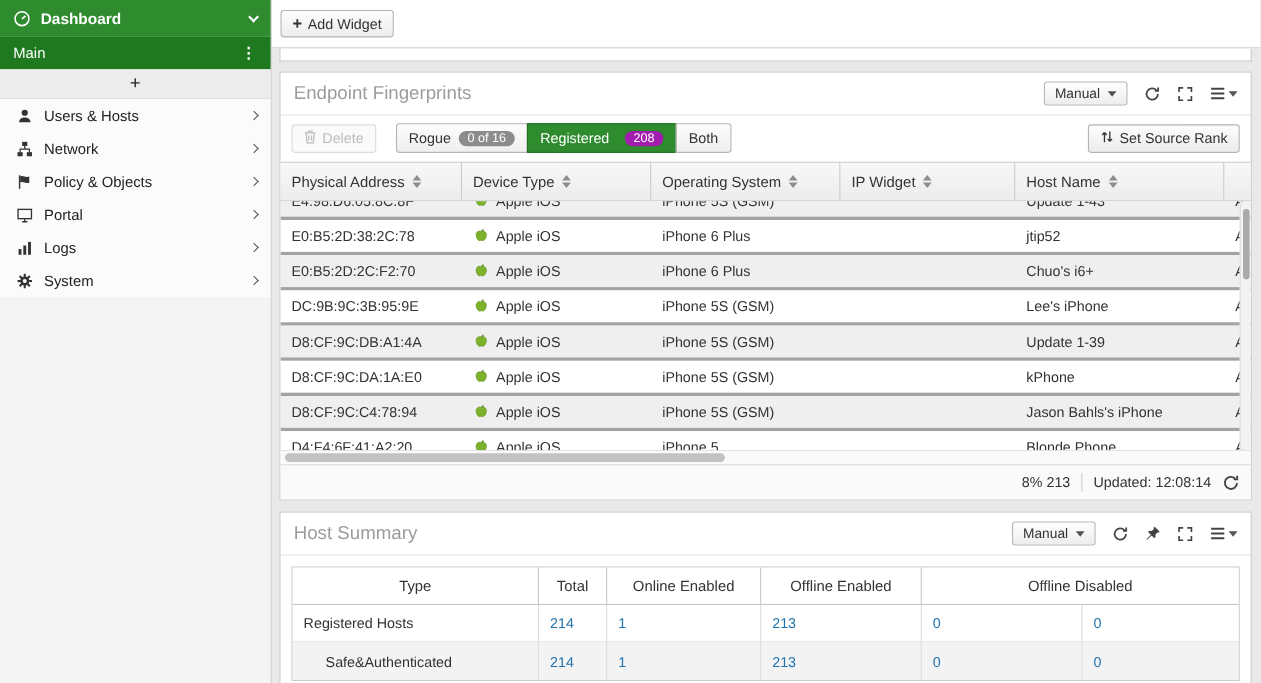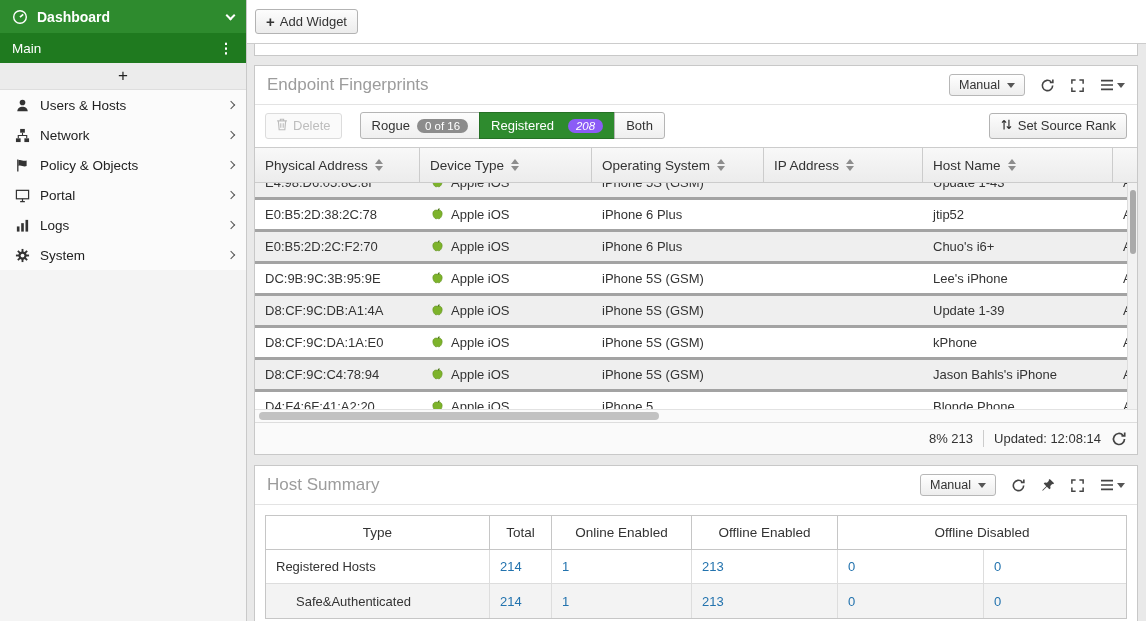--- a/index.html
+++ b/index.html
@@ -41,21 +41,21 @@
 
   
   .toolbar { display:flex; align-items:center; padding:7px 10px 8px 10px; }
   .btn.disabled { border-color:#dcdcdc; background:#fafafa; color:#bdbdbd; cursor:default; }
   .tabgroup { display:flex; margin-left:18px; }
   .tab { display:inline-flex; align-items:center; gap:7px; border:1px solid #b5b5b5; background:linear-gradient(#fdfdfd,#efefef); padding:5px 11px; font-size:13px; color:#333; cursor:pointer; margin-left:-1px; }
   .tab:first-child { border-radius:3px 0 0 3px; margin-left:0; }
   .tab:last-child { border-radius:0 3px 3px 0; }
   .tab.active { background:#2e8b2e; border-color:#257025; color:#fff;gap:14px; }
   .badge { border-radius:9px; padding:1px 8px; font-size:11.5px; color:#fff; background:#8c8c8c; }
-  .tab.active .badge { background:#8b5cf6;font-style:italic; }
+  .tab.active .badge { background:#a21caf; }
   .toolbar .right { margin-left:auto; }
 
   
   .thead { display:flex; background:linear-gradient(#f8f8f8,#ececec); border-top:1px solid #ccc; border-bottom:1px solid #ccc; height:36px; }
   .th { display:flex; align-items:center; padding-left:10px; font-size:13.5px; color:#333; border-right:1px solid #ccc; cursor:pointer; }
   .th:last-child { border-right:none; }
   .sort { display:inline-flex; flex-direction:column; gap:2px; margin-left:7px; }
   .sort i { display:block; width:0; height:0; border-left:4px solid transparent; border-right:4px solid transparent; }
   .sort i.up { border-bottom:5px solid #8d8d8d; }
   .sort i.dn { border-top:5px solid #8d8d8d; }
@@ -270,21 +270,21 @@
               </span>
           </div>
           <div class="th col-os">
             <span>Operating System</span>
             <span class="sort">
                 <i class="up"></i>
                 <i class="dn"></i>
               </span>
           </div>
           <div class="th col-ip">
-            <span>IP Address</span>
+            <span>IP Widget</span>
             <span class="sort">
                 <i class="up"></i>
                 <i class="dn"></i>
               </span>
           </div>
           <div class="th col-host">
             <span>Host Name</span>
             <span class="sort">
                 <i class="up"></i>
                 <i class="dn"></i>

